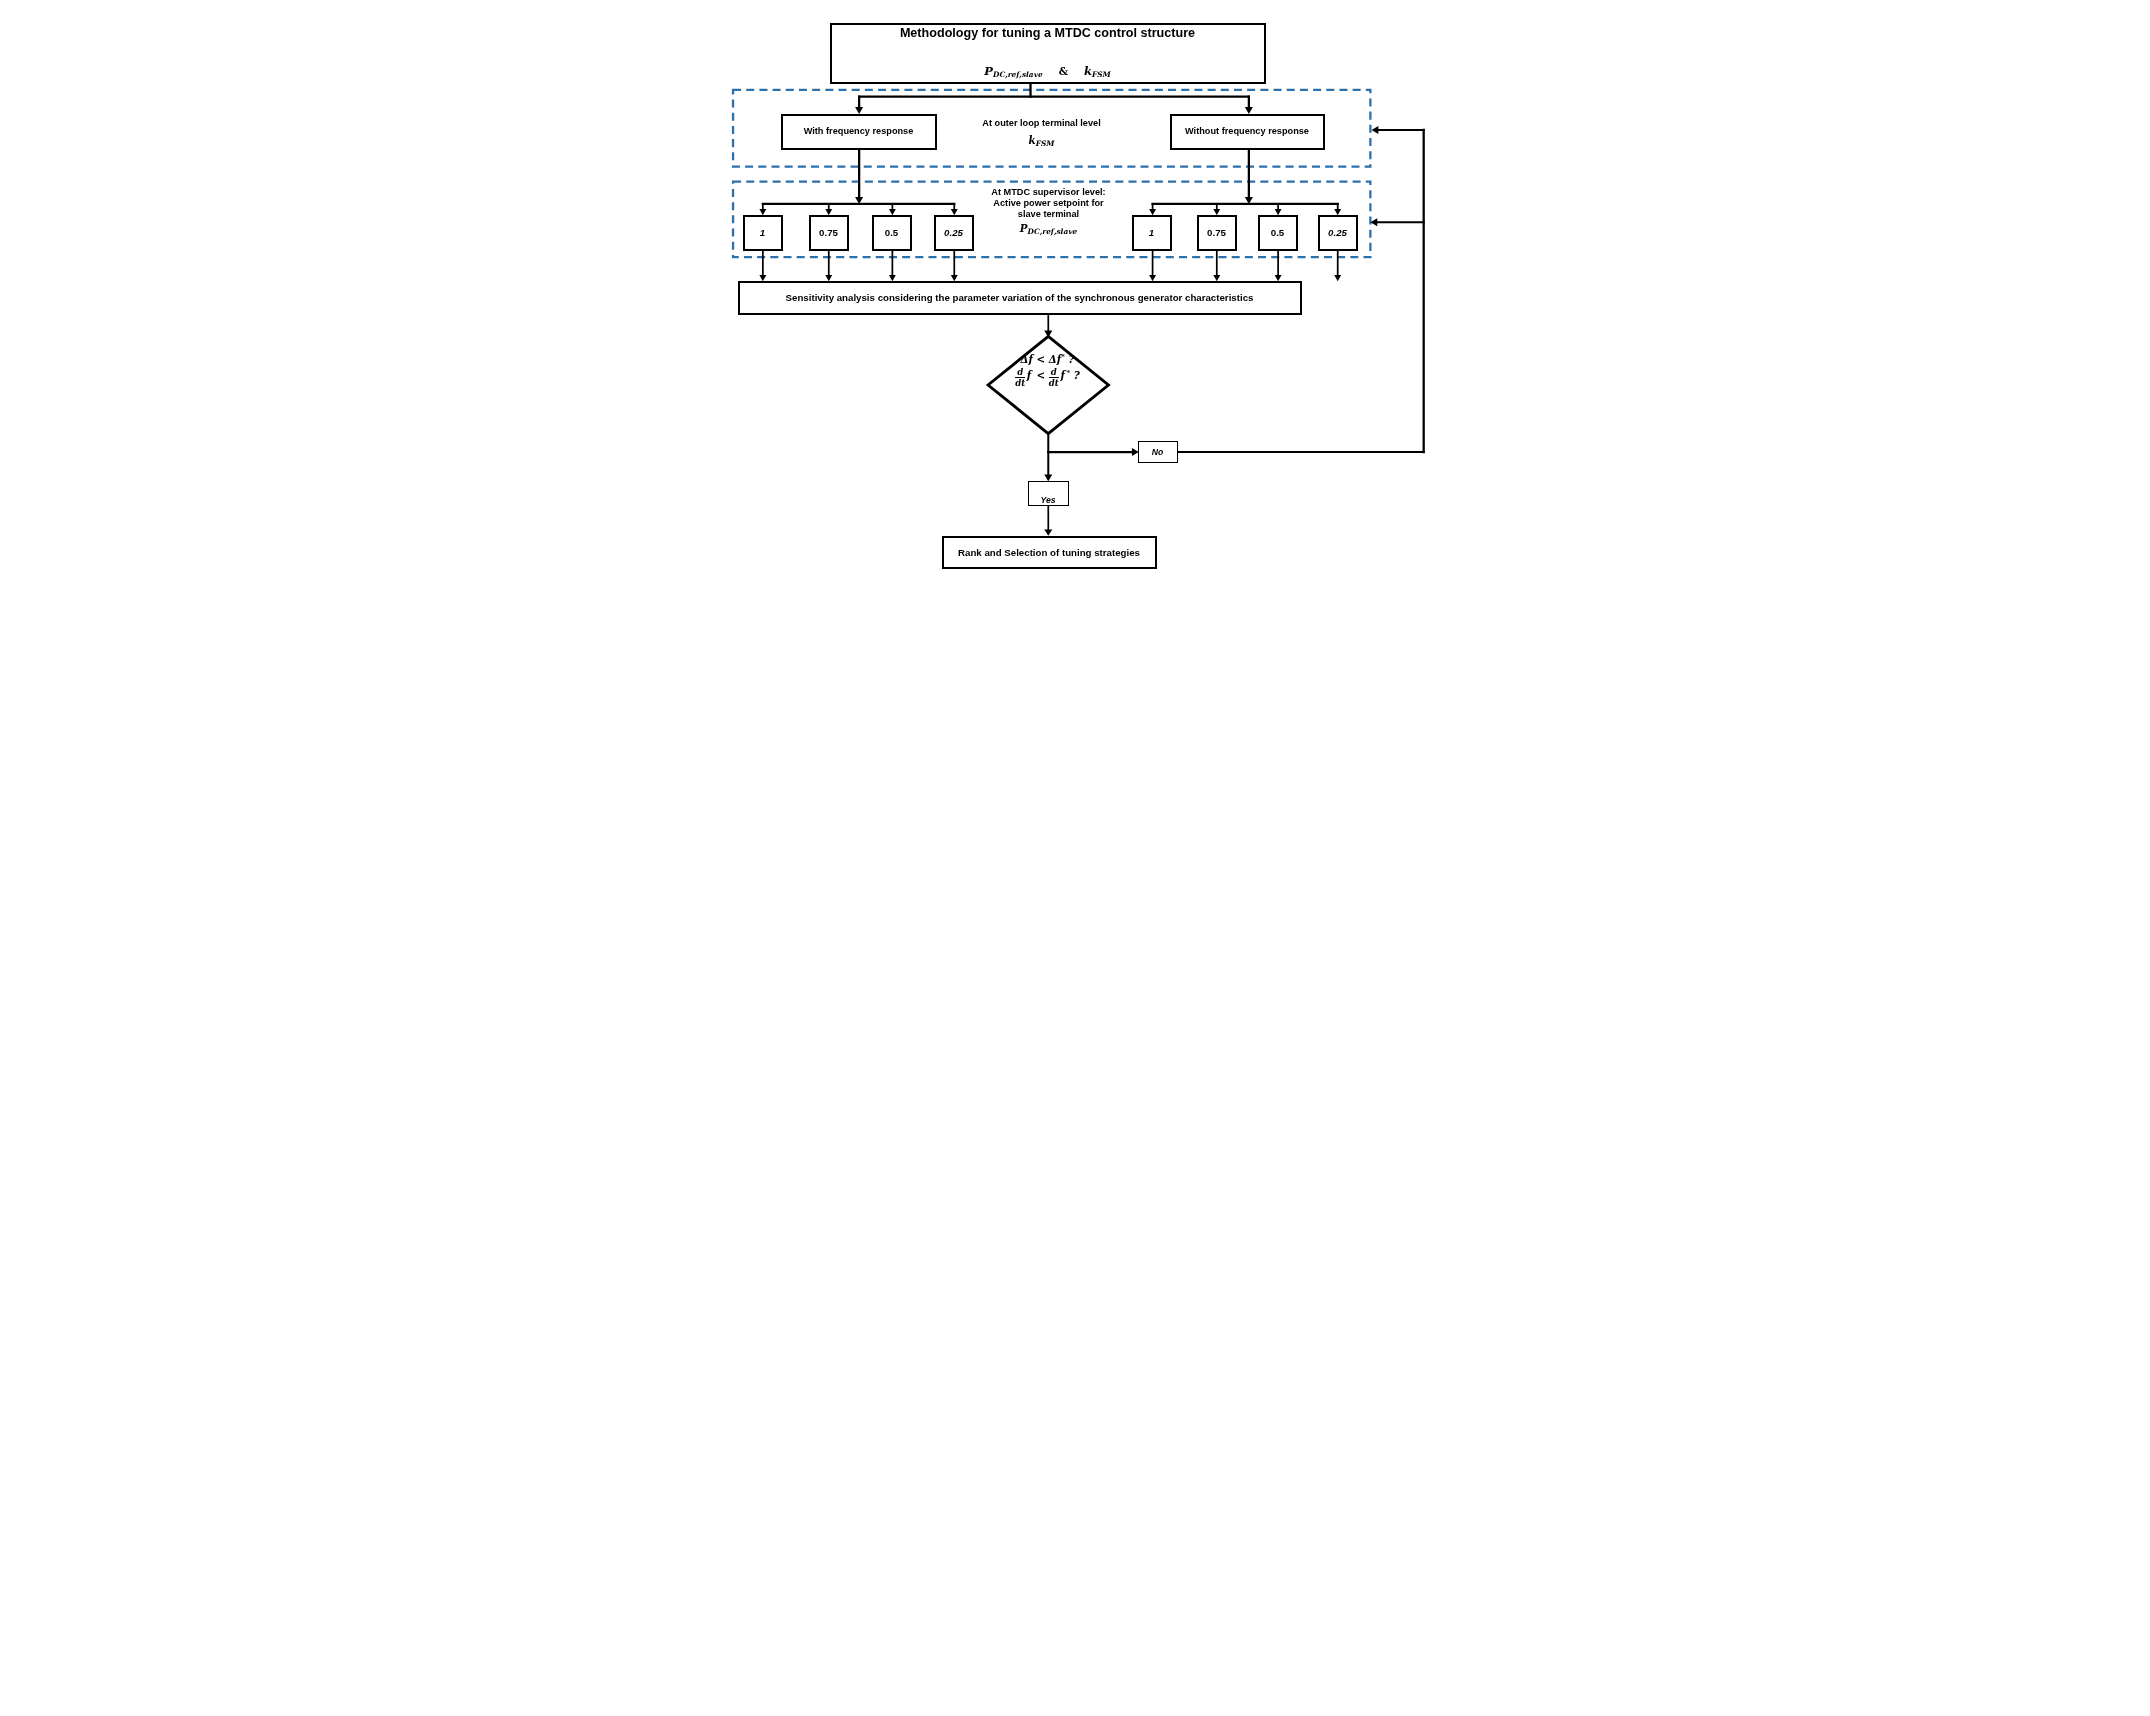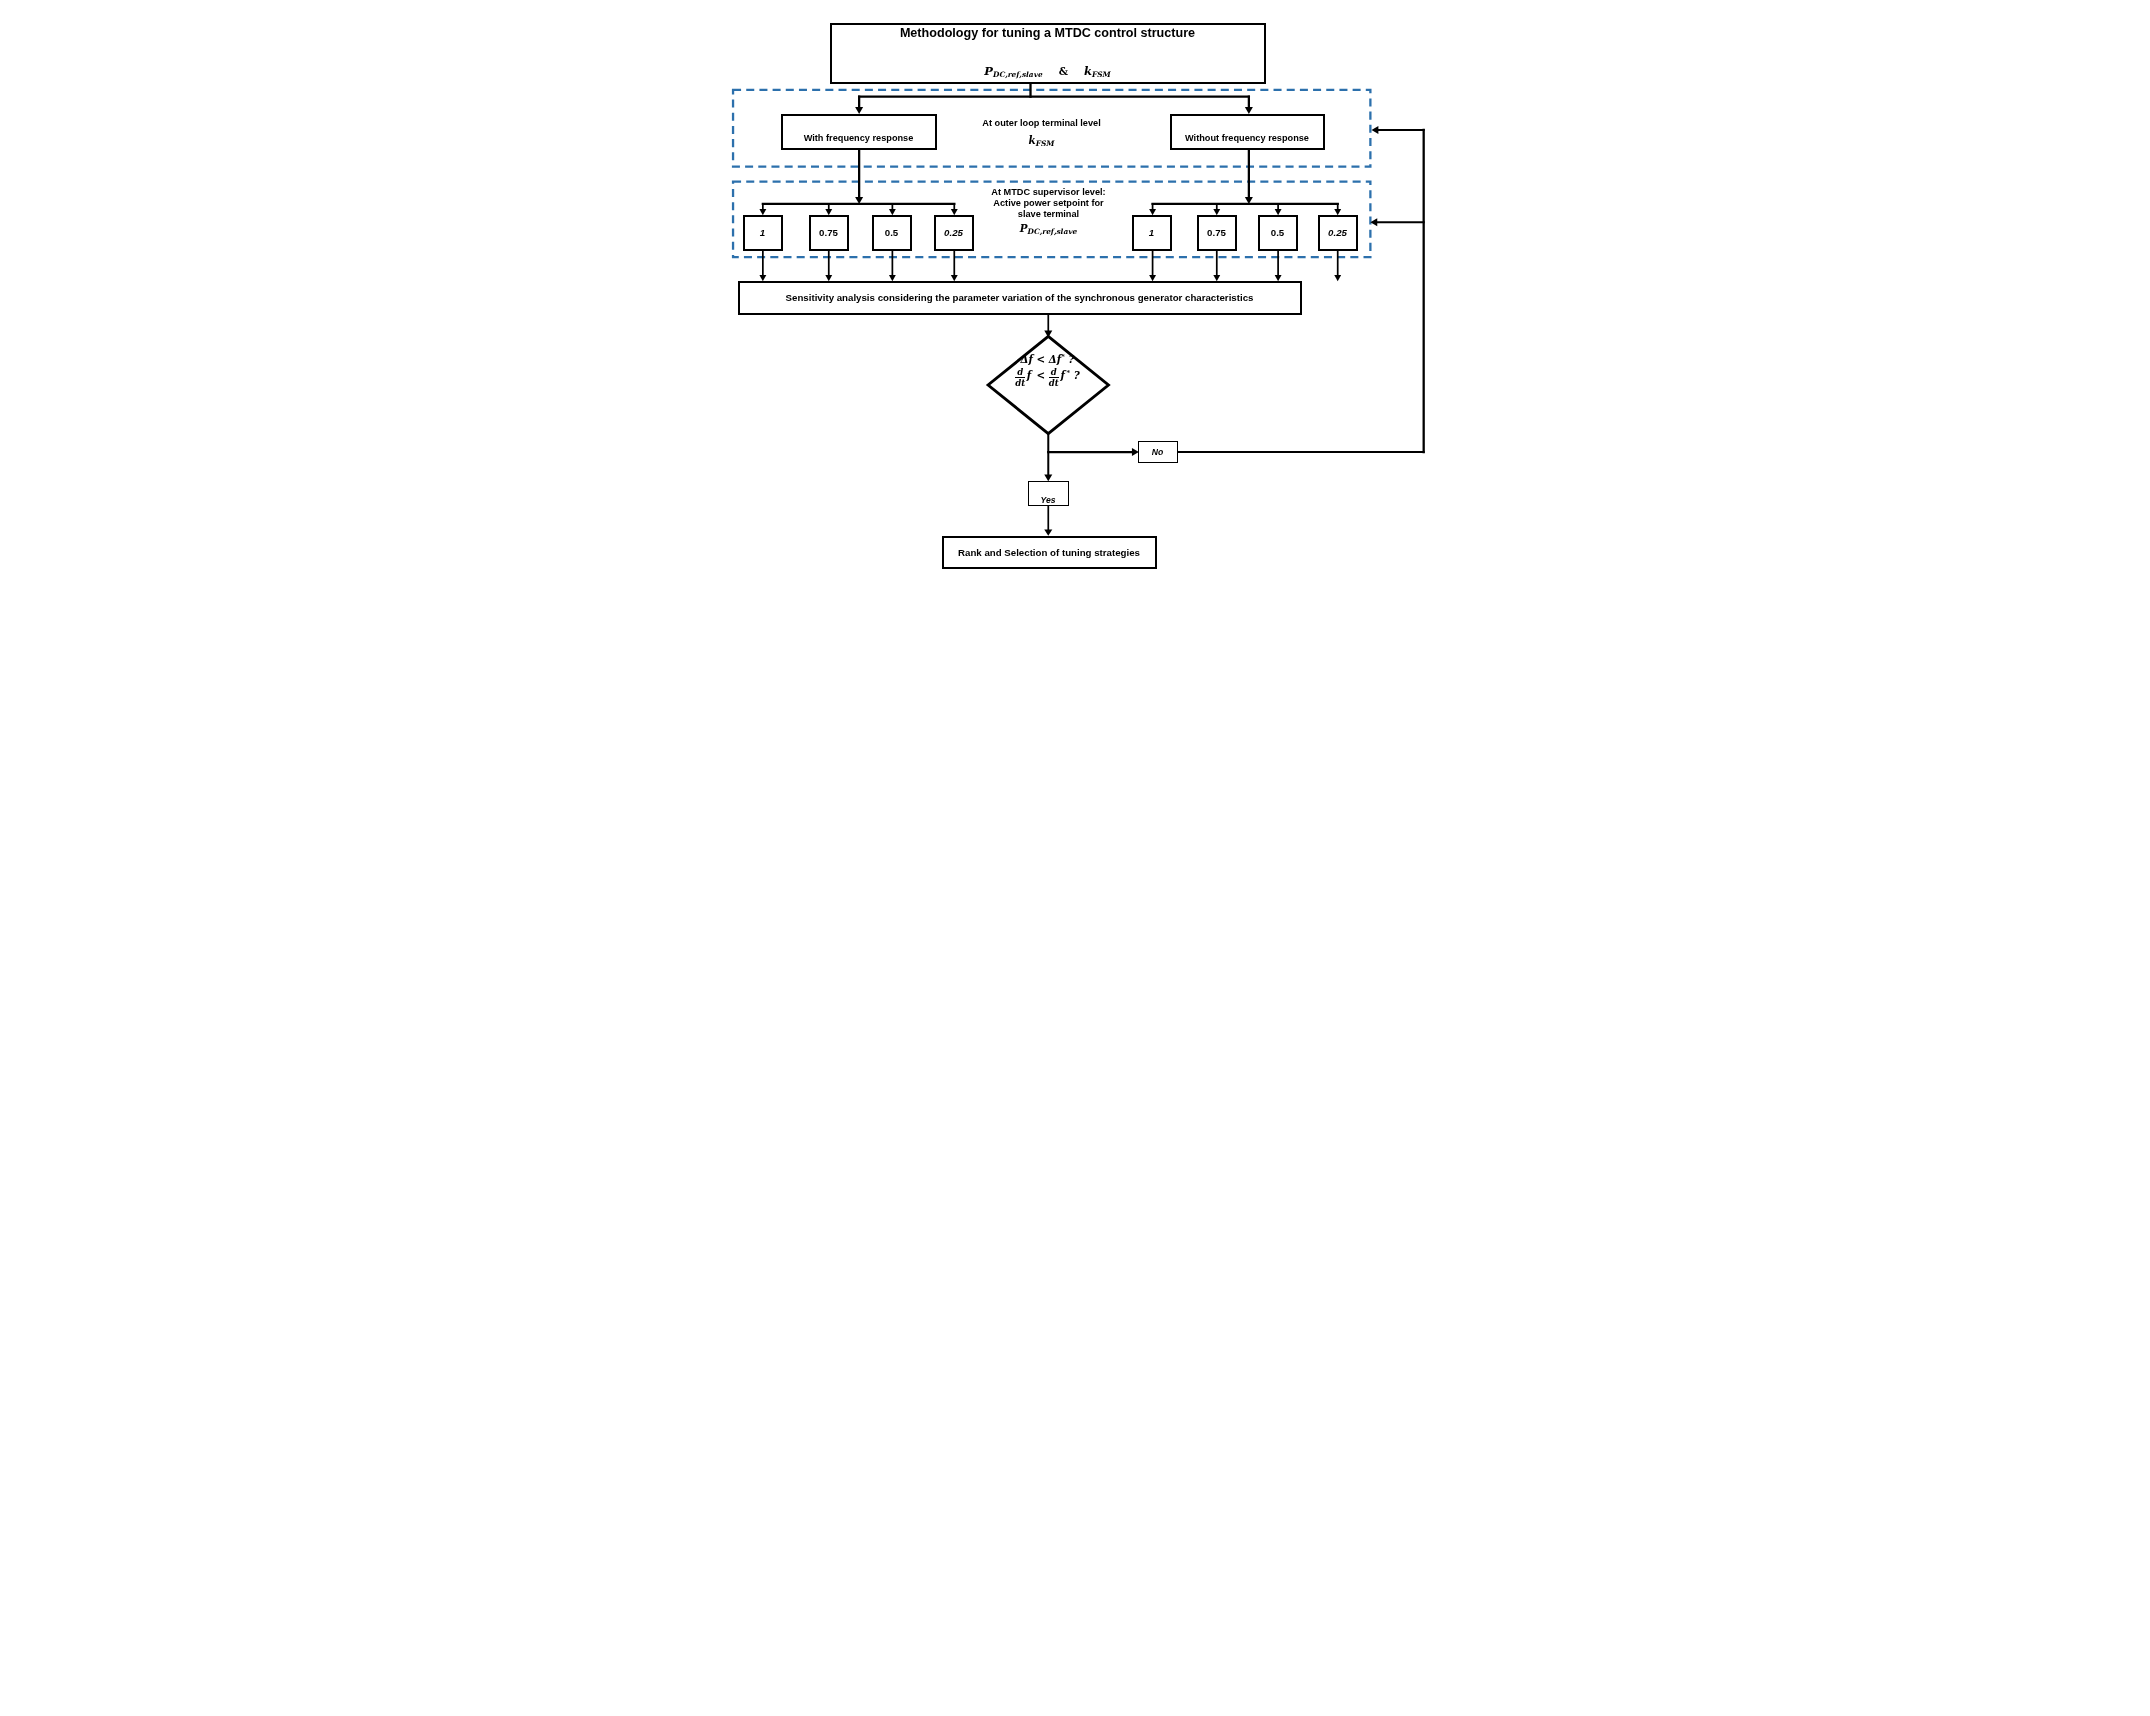--- a/index.html
+++ b/index.html
@@ -25,21 +25,21 @@
   }
   
   .title-box{display:flex;flex-direction:column;align-items:center;justify-content:center;gap:24px;}
   .title-heading{font-size:12.6px;font-weight:bold;}
   .math{font-family:"DejaVu Serif",serif;font-style:italic;font-weight:bold;}
   .title-formula{font-size:11.5px;text-align:right;}
   .title-formula .amp{font-style:normal;margin:0 16px;font-size:10.3px;}
   sub.msub{font-size:7.4px;font-style:italic;vertical-align:-2.3px;letter-spacing:0;}
   sup.msup{font-size:6.9px;vertical-align:4px;}
   
-  .resp-box{display:flex;justify-content:center;align-items:flex-start;padding-top:17px;}
+  .resp-box{display:flex;justify-content:center;align-items:flex-start;padding-top:10px;}
   .resp-box .node-label{font-size:9.2px;}
   
   .caption{
     position:absolute;text-align:center;font-weight:bold;font-size:9.2px;line-height:11px;
   }
   .caption .formula{font-size:10.3px;margin-top:6.9px;}
   
   .value-box{display:flex;align-items:center;justify-content:center;font-size:9.7px;font-weight:bold;}
   .value-italic{font-style:italic;}
   

